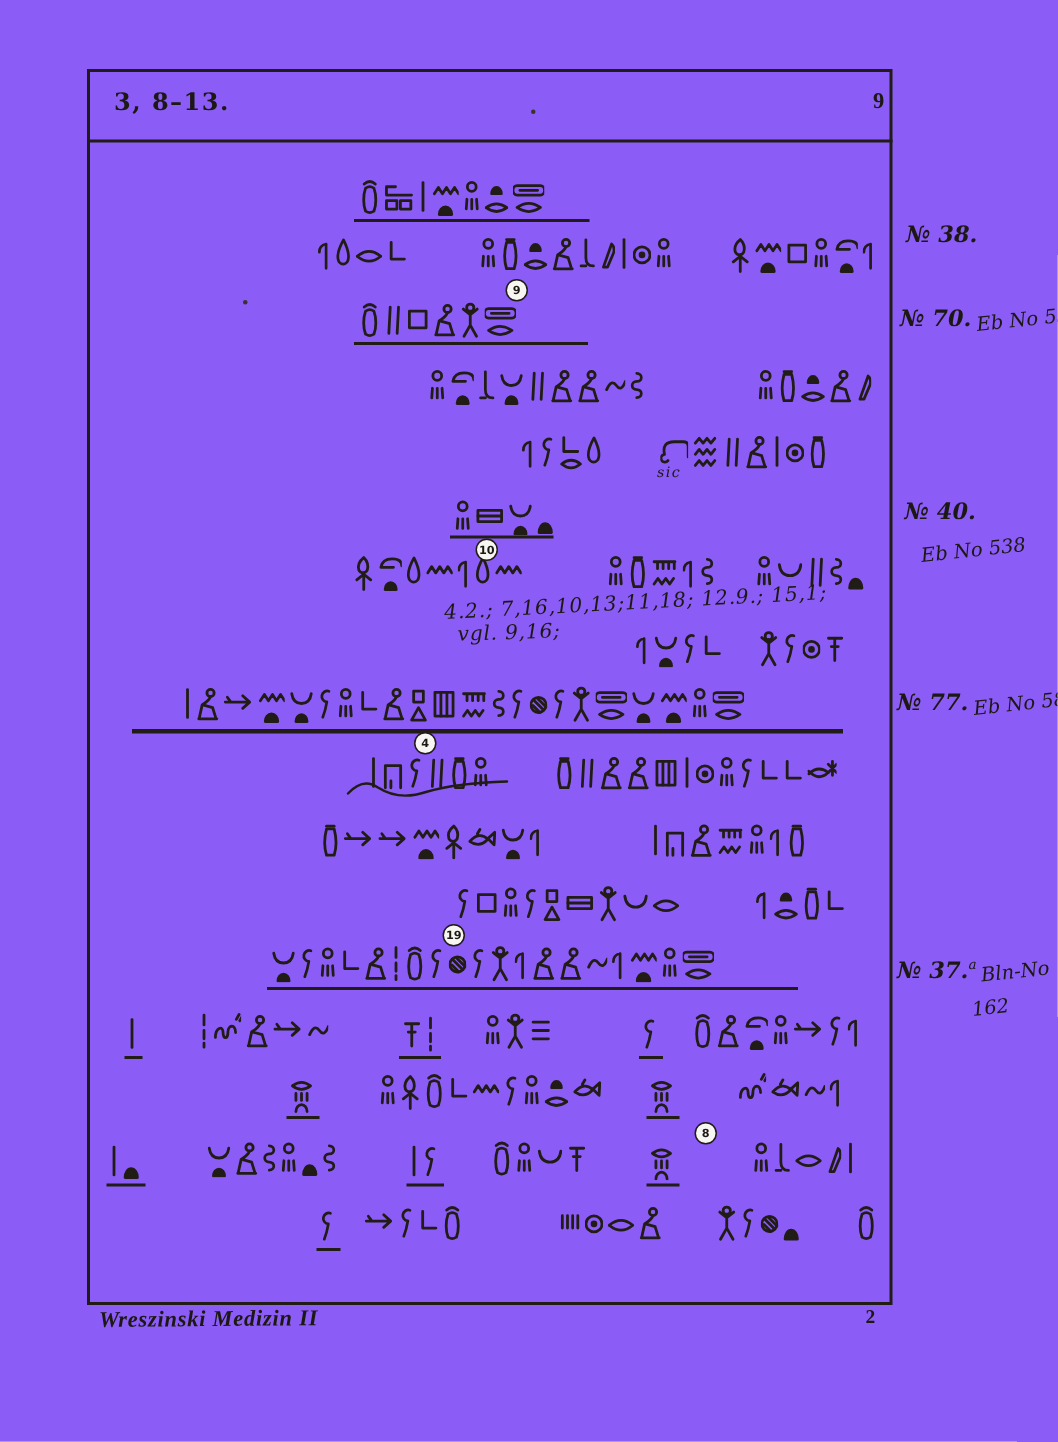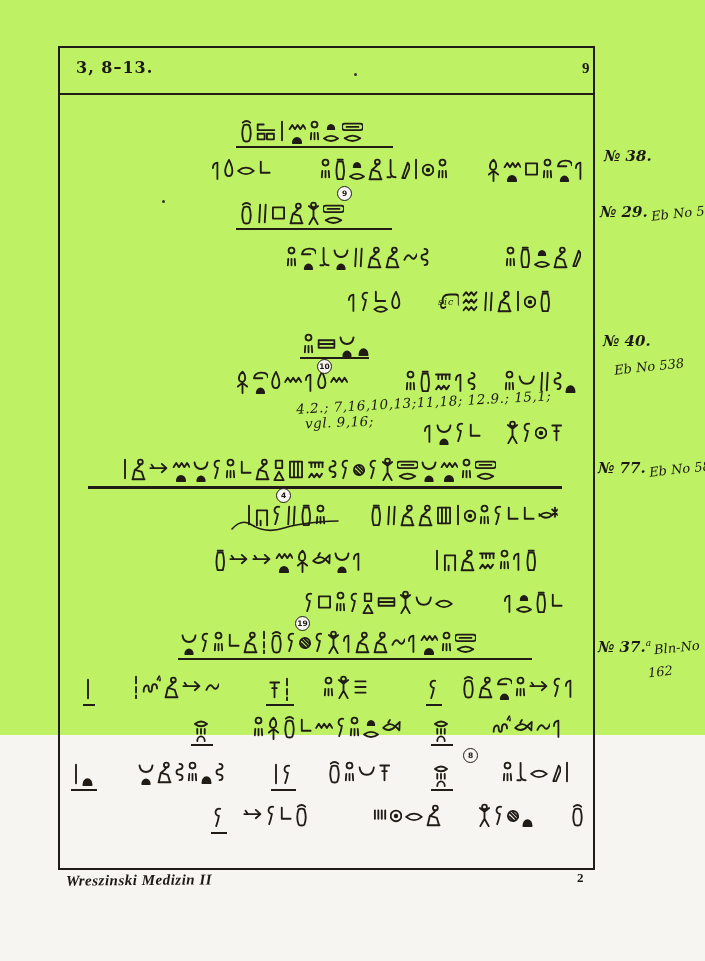--- a/index.html
+++ b/index.html
@@ -3,21 +3,21 @@
 <meta charset="utf-8">
 <style>
   html,body{margin:0;padding:0;}
   body{
     width:705px;height:961px;
     background:#f6f5f1;
     font-family:"Liberation Serif","DejaVu Serif",serif;
     color:#1c1813;
     overflow:hidden;
   }
-  .page{position:relative;width:705px;height:735px;background:#bef264;}
+  .page{position:relative;width:705px;height:961px;background:#8b5cf6;}
   .frame{
     position:absolute;left:58px;top:46px;width:533px;height:820px;
     border:2px solid #211c16;
   }
   .frame-divider{
     position:absolute;left:58px;top:93px;width:537px;height:0;
     border-top:2px solid #211c16;
   }
   .hdr-left{
     position:absolute;left:76px;top:58px;
@@ -1056,38 +1056,38 @@
         </svg>
       </div>
       <div class="hgroup" style="left: 571px; top: 798px;">
         <svg class="glyph" width="13" height="26" viewBox="0 0 14 28">
           <use href="#g-pot"></use>
         </svg>
       </div>
     </div>
   <div id="margin-layer">
       <div class="margin-note" style="left: 604px; top: 116px; margin-top: 30px;"><span class="no">№ 38.</span></div>
-      <div class="margin-note" style="left: 600px; top: 202px;"><span class="no">№ 29.</span><span class="cite">Eb No 537</span></div>
+      <div class="margin-note" style="left: 600px; top: 202px;"><span class="no">№ 70.</span><span class="cite">Eb No 537</span></div>
       <div class="margin-note" style="left: 603px; top: 331px;"><span class="no">№ 40.</span></div>
       <div class="margin-note" style="left: 611px; top: 356px;"><span class="cite">Eb No 538</span></div>
       <div class="margin-note" style="left: 598px; top: 458px;"><span class="no">№ 77.</span><span class="cite">Eb No 584</span></div>
       <div class="margin-note" style="left: 598px; top: 637px;"><span class="no">№ 37.</span><sup>a</sup><span class="cite">Bln-No</span></div>
       <div class="margin-note" style="left: 645px; top: 661px;"><span class="cite">162</span></div>
     </div>
   <div id="marks-layer">
       <div class="fnmark" style="left: 337px; top: 186px;">9</div>
       <div class="fnmark" style="left: 317px; top: 359px;">10</div>
       <div class="fnmark" style="left: 276px; top: 488px;">4</div>
       <div class="fnmark" style="left: 295px; top: 616px;">19</div>
       <div class="fnmark" style="left: 463px; top: 748px;">8</div>
     </div>
   <div id="notes-layer">
       <div class="hw-note r3" style="left: 296px; top: 394px;">4.2.; 7,16,10,13;11,18; 12.9.; 15,1;</div>
       <div class="hw-note r2" style="left: 305px; top: 414px;">vgl. 9,16;</div>
-      <div class="hw-note tiny" style="left: 438px; top: 296px;">sic</div>
+      <div class="hw-note tiny" style="left: 438px; top: 310px;">sic</div>
     </div>
 
   <svg class="flourish" style="left:230px;top:517px" width="110" height="18" viewBox="0 0 110 18">
     <path d="M2,12 q10,-11 20,-4 q14,9 32,3 q20,-6 54,-7" stroke="#211c16" stroke-width="1.6" fill="none" stroke-linecap="round"></path>
   </svg>
 
   <div class="speck" style="left:354px;top:73px"></div>
   <div class="speck" style="left:162px;top:200px"></div>
 
   <div class="ftr-left">Wreszinski Medizin II</div>

